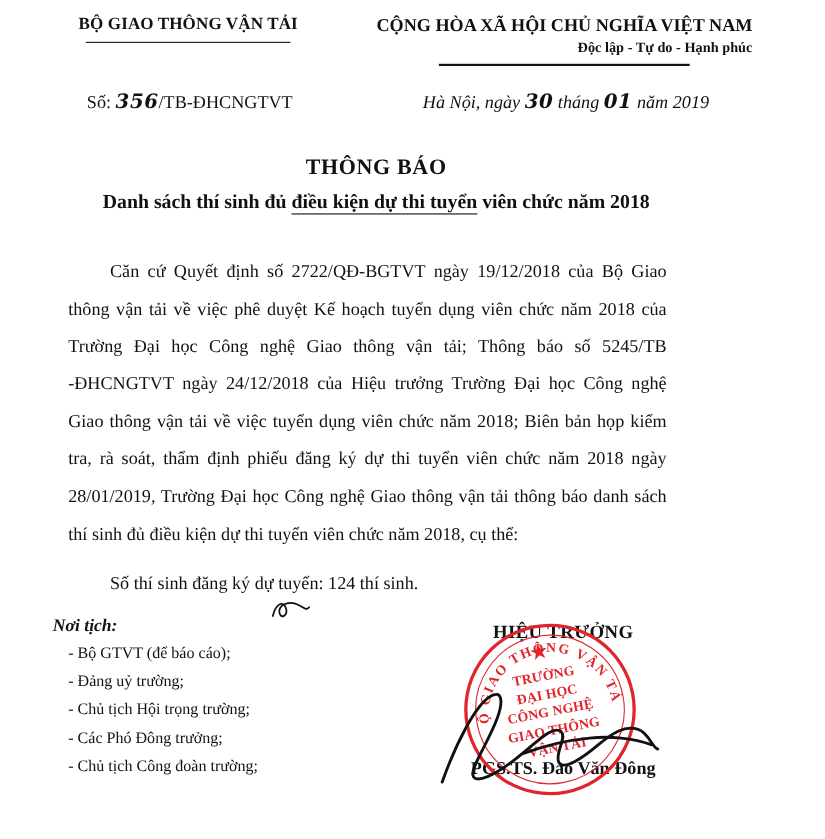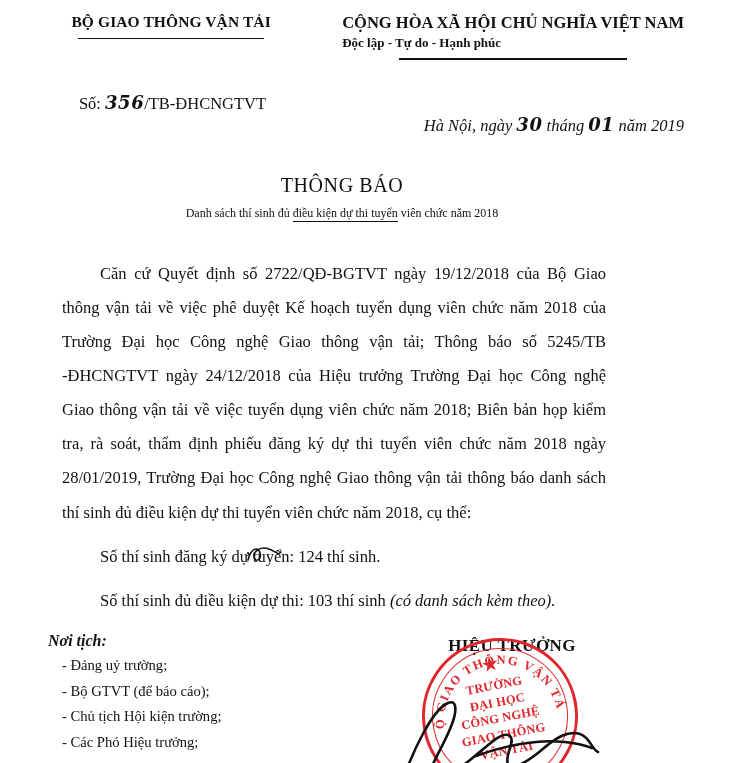--- a/index.html
+++ b/index.html
@@ -29,21 +29,21 @@
     flex-direction: row;
     padding-top: 12px;
   }
   .header-left {
     width: 345px;
     text-align: center;
     position: relative;
   }
   .header-right {
     flex: 1;
-    text-align: left;
+    text-align: right;
     position: relative;
   }
   .org-line1 {
     font-size: 15.5px;
     font-weight: bold;
     letter-spacing: 0.1px;
     line-height: 1.35;
   }
   .org-line2 {
     font-size: 16.5px;
@@ -66,57 +66,57 @@
     height: 1.5px;
     background: #111;
     margin: 5px auto 0 auto;
   }
   .rule-left { width: 186px; }
   .rule-right { width: 228px; }
 
   
   .numdate {
     display: flex;
-    flex-direction: column;
-    margin-top: 32px;
+    flex-direction: row;
+    margin-top: 22px;
   }
   .numdate-left {
     width: 345px;
     text-align: center;
     font-size: 16.5px;
     white-space: nowrap;
   }
   .numdate-right {
     flex: 1;
-    text-align: right;
+    text-align: center;
     font-size: 16.5px;
     font-style: italic;
     white-space: nowrap;
   }
   .handwrite {
     font-family: "DejaVu Serif", serif;
     font-style: italic;
     font-weight: bold;
     font-size: 18px;
     letter-spacing: 0.5px;
   }
 
   
   .title-block {
     text-align: center;
     margin-top: 38px;
   }
   .title-main {
     font-size: 20px;
-    font-weight: normal;
+    font-weight: bold;
     letter-spacing: 0.6px;
   }
   .title-sub {
-    font-size: 12px;
-    font-weight: normal;
+    font-size: 18px;
+    font-weight: bold;
     margin-top: 9px;
     position: relative;
     display: inline-block;
   }
   .title-sub .underline-seg {
     border-bottom: 1.4px solid #111;
     padding-bottom: 1px;
   }
 
   
@@ -302,36 +302,35 @@
 
   <div class="title-block">
     <div class="title-main">THÔNG BÁO</div>
     <div class="title-sub"><span>Danh sách thí sinh đủ </span><span class="underline-seg">điều kiện dự thi tuyển</span><span> viên chức năm 2018</span></div>
   </div>
 
   <div class="body-text">
     <p>Căn cứ Quyết định số 2722/QĐ-BGTVT ngày 19/12/2018 của Bộ Giao thông vận tải về việc phê duyệt Kế hoạch tuyển dụng viên chức năm 2018 của Trường Đại học Công nghệ Giao thông vận tải; Thông báo số 5245/TB -ĐHCNGTVT ngày 24/12/2018 của Hiệu trưởng Trường Đại học Công nghệ Giao thông vận tải về việc tuyển dụng viên chức năm 2018; Biên bản họp kiểm tra, rà soát, thẩm định phiếu đăng ký dự thi tuyển viên chức năm 2018 ngày 28/01/2019, Trường Đại học Công nghệ Giao thông vận tải thông báo danh sách thí sinh đủ điều kiện dự thi tuyển viên chức năm 2018, cụ thể:</p>
     <div class="para-list">
       <p class="spaced-para">Số thí sinh đăng ký dự tuyển: 124 thí sinh.</p>
-      <p class="spaced-para"><span>Số thí sinh đủ điều kiện dự thi: 103 thí sinh </span><span class="ital">(có danh sách kèm theo).</span></p>
     </div>
   </div>
 
   <svg class="flourish" style="left:245px; top:540px; width:40px; height:26px;" viewBox="0 0 40 26">
     <path d="M3 20 C6 8, 13 6, 15 13 C17 20, 10 23, 9 17 C8 11, 16 6, 24 9 C30 11, 33 16, 36 12"></path>
   </svg>
 
   <div class="bottom">
 
     <div class="noi-nhan-title">Nơi tịch:</div>
     <div class="noi-nhan-list">
+      <div>- Bộ GTVT (để báo cáo);</div>
       <div>- Đảng uỷ trường;</div>
-      <div>- Bộ GTVT (để báo cáo);</div>
-      <div>- Chủ tịch Hội kiện trường;</div>
-      <div>- Các Phó Hiệu trưởng;</div>
+      <div>- Chủ tịch Hội trọng trường;</div>
+      <div>- Các Phó Đông trưởng;</div>
       <div>- Chủ tịch Công đoàn trường;</div>
 
     </div>
 
     <div class="sign-area">
       <div class="sign-title">HIỆU TRƯỞNG</div>
       <div class="sign-name">PGS.TS. Đào Văn Đông</div>
 
       <div class="seal">
         <div class="seal-star">★</div>

